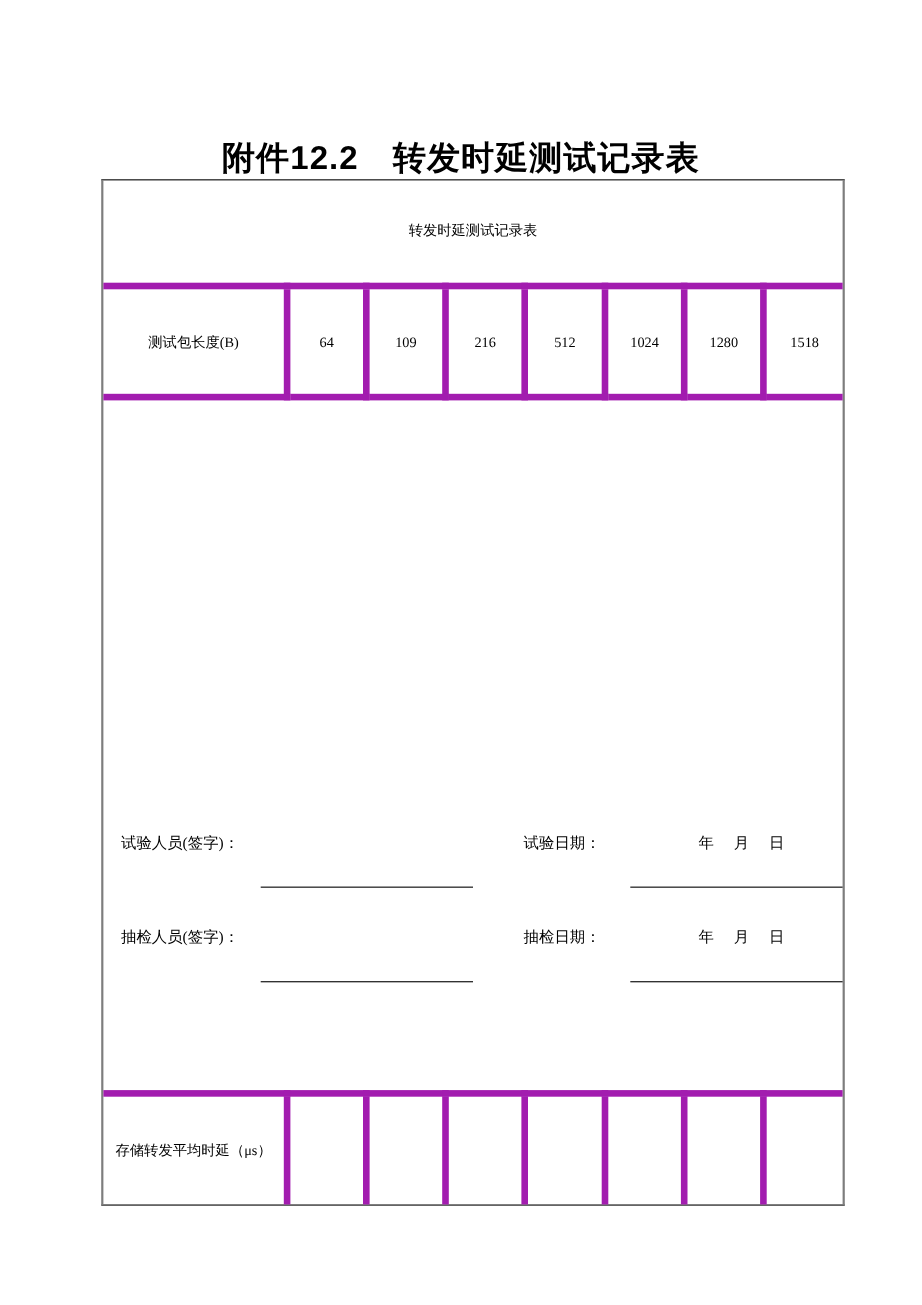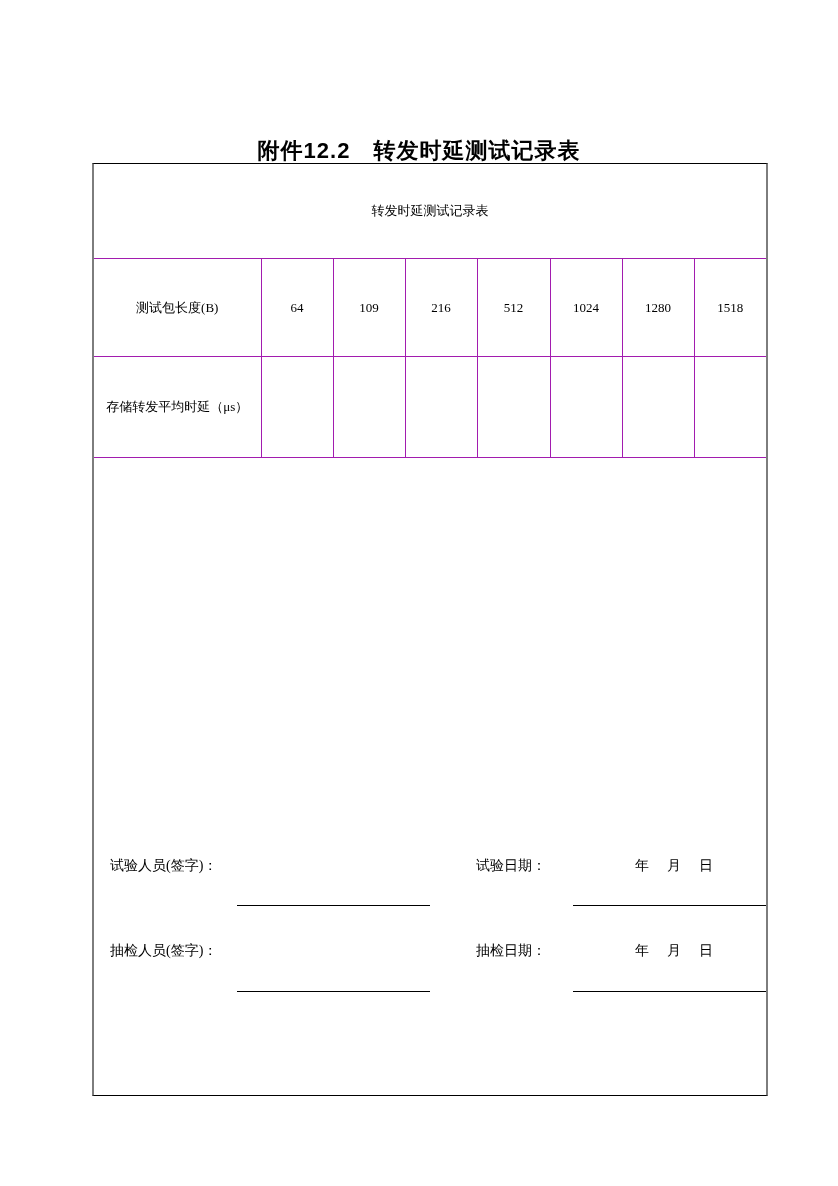--- a/index.html
+++ b/index.html
@@ -3,37 +3,37 @@
 <meta charset="utf-8">
 <style>
   html,body{margin:0;padding:0;}
   body{
     width:838px;height:1186px;
     background:#ffffff;color:#000;
     font-family:"Liberation Serif","DejaVu Serif",serif;
     position:relative;overflow:hidden;
   }
   .page-title{
-    position:absolute;top:136px;left:0;width:838px;
+    position:absolute;top:124px;left:0;width:838px;
     margin:0;text-align:center;
     font-family:"Liberation Sans","DejaVu Sans",sans-serif;
-    font-weight:bold;font-size:22px;letter-spacing:1px;
+    font-weight:bold;font-size:30px;letter-spacing:1px;
   }
   .tablewrap{
     position:absolute;left:92px;top:163px;
     width:676px;height:933px;box-sizing:border-box;
     border-top:1px solid #000;border-bottom:1px solid #000;
     border-left:2px solid #7d7d7d;border-right:2px solid #7d7d7d;
   }
   table.rec{
     width:100%;height:100%;
     border-collapse:collapse;table-layout:fixed;
   }
   table.rec td{
-    border:1px solid #a21caf;
+    border:6px solid #a21caf;
     text-align:center;vertical-align:middle;
     font-size:13px;padding:0;overflow:hidden;
   }
   table.rec tr td:first-child{border-left:none;}
   table.rec tr td:last-child{border-right:none;margin-left:36px;}
   table.rec tr:first-child td{border-top:none;}
   table.rec tr:last-child td{border-bottom:none;}
   td.cap{height:85px;}
   td.r1{height:87px;}
   td.r2{height:91px;}
@@ -85,43 +85,43 @@
         <td class="r1">测试包长度(B)</td>
         <td class="r1">64</td>
         <td class="r1">109</td>
         <td class="r1">216</td>
         <td class="r1">512</td>
         <td class="r1">1024</td>
         <td class="r1">1280</td>
         <td class="r1">1518</td>
       </tr>
       <tr>
-        <td class="r3">存储转发平均时延（μs）</td>
-        <td class="r3"></td>
-        <td class="r3"></td>
-        <td class="r3"></td>
-        <td class="r3"></td>
-        <td class="r3"></td>
-        <td class="r3"></td>
-        <td class="r3"></td>
-      </tr>
-      <tr>
         <td class="bigcell" colspan="8">
           <div class="sig-area">
 
             <span class="sig-text p1-label">试验人员(签字)：</span>
             <div class="fill-line p1-line"></div>
             <span class="sig-text d1-label">试验日期：</span>
             <span class="sig-text ymd d1-ymd">年　月　日</span>
             <div class="fill-line d1-line"></div>
 
             <span class="sig-text p2-label">抽检人员(签字)：</span>
             <div class="fill-line p2-line"></div>
             <span class="sig-text d2-label">抽检日期：</span>
             <span class="sig-text ymd d2-ymd">年　月　日</span>
             <div class="fill-line d2-line"></div>
 
           </div>
         </td>
       </tr>
+      <tr>
+        <td class="r3">存储转发平均时延（μs）</td>
+        <td class="r3"></td>
+        <td class="r3"></td>
+        <td class="r3"></td>
+        <td class="r3"></td>
+        <td class="r3"></td>
+        <td class="r3"></td>
+        <td class="r3"></td>
+      </tr>
     </tbody>
   </table>
 </div>
 
 </body></html>

